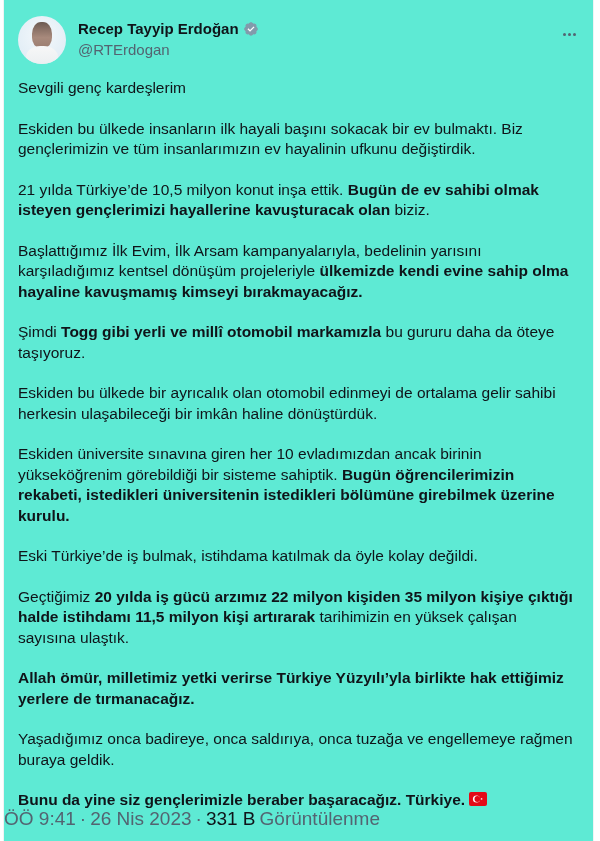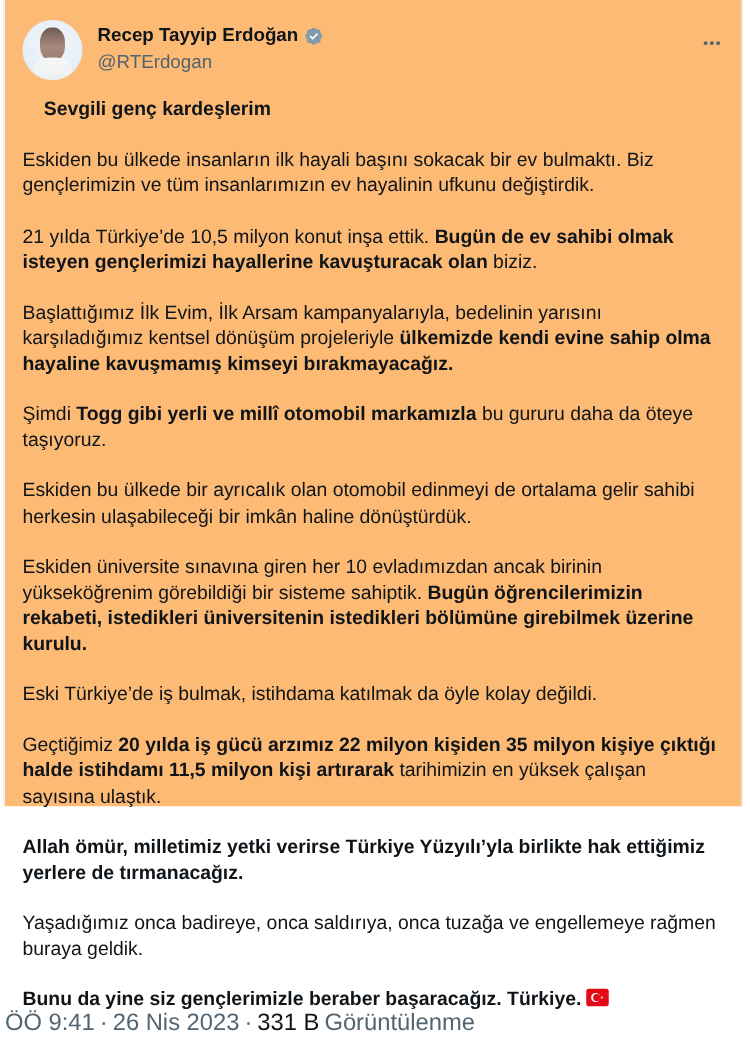--- a/index.html
+++ b/index.html
@@ -1,20 +1,20 @@
 <!DOCTYPE html>
 <html><head>
   <meta charset="utf-8">
   <style>
     html, body { margin: 0; padding: 0; background: #ffffff; }
     body { width: 600px; height: 841px; overflow: hidden; position: relative; }
     .card {
-      position: absolute; left: 3px; top: 0; width: 589px; height: 645px;
+      position: absolute; left: 3px; top: 0; width: 589px; height: 841px;
       border-left: 1px solid #eff3f4; border-right: 1px solid #eff3f4;
-      background: #fdba74;
+      background: #5eead4;
       font-family: "Liberation Sans", "DejaVu Sans", sans-serif;
       color: #0f1419;
     }
     .header { position: absolute; left: 14px; top: 16px; height: 50px; width: 570px; }
     .avatar {
       position: absolute; left: 0; top: 0; width: 48px; height: 48px; border-radius: 50%;
       background: radial-gradient(circle at 50% 40%, #f4f8fb 0%, #e3eef6 70%, #d6e6f1 100%);
       overflow: hidden;
     }
     .avatar .head {
@@ -27,21 +27,21 @@
     }
     .name-row { position: absolute; left: 60px; top: 4px; display: flex; align-items: center; gap: 4px; }
     .name { font-weight: 700; font-size: 15px; color: #0f1419; }
     .verified { width: 16px; height: 16px; display: inline-block; }
     .handle { position: absolute; left: 60px; top: 25px; font-size: 15px; color: #536471; }
     .more { position: absolute; right: 4px; top: 8px; width: 30px; height: 20px; display: flex; align-items: center; justify-content: center; gap: 2px; cursor: pointer; }
     .more span { width: 3px; height: 3px; background: #536471; border-radius: 50%; display: block; }
 
     .tweet { position: absolute; left: 14px; top: 78px; width: 556px; font-size: 15.5px; line-height: 20.5px; color: #0f1419; }
     .tweet p { margin: 0 0 20px 0; }
-    .tweet .title { font-weight: 700; margin-bottom: 20px; margin-left: 17px; }
+    .tweet .title { font-weight: 400; margin-bottom: 20px; }
     .tweet b { font-weight: 700; }
     .flag {
       display: inline-block; width: 18px; height: 14px; background: #e30a17; border-radius: 2px;
       vertical-align: -1px; margin-left: 4px; position: relative;
     }
     .flag svg { position: absolute; left: 0; top: 0; }
 
     .meta { position: absolute; left: 0; top: 808px; font-size: 19px; color: #536471; display: flex; align-items: center; }
     .meta .dot { margin: 0 4px; }
     .meta .views-count { color: #0f1419; font-weight: 400; margin-right: 4px; }

